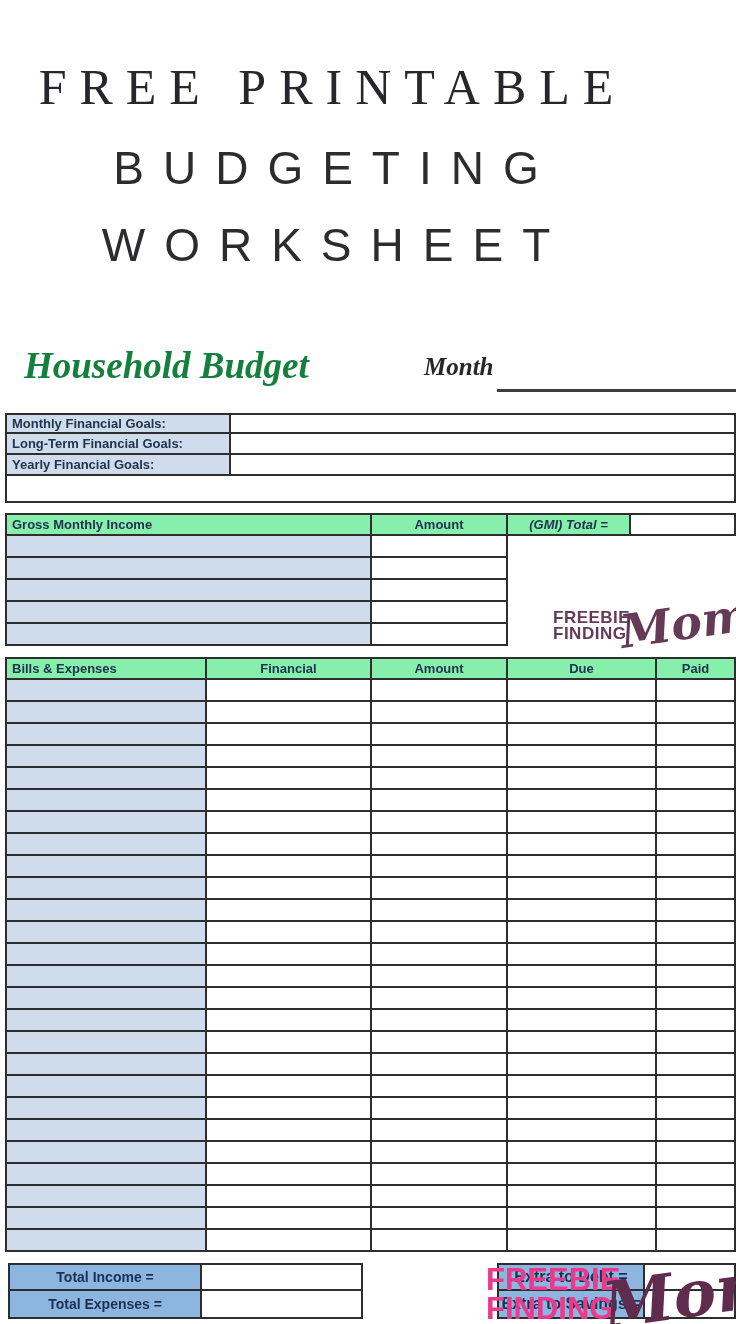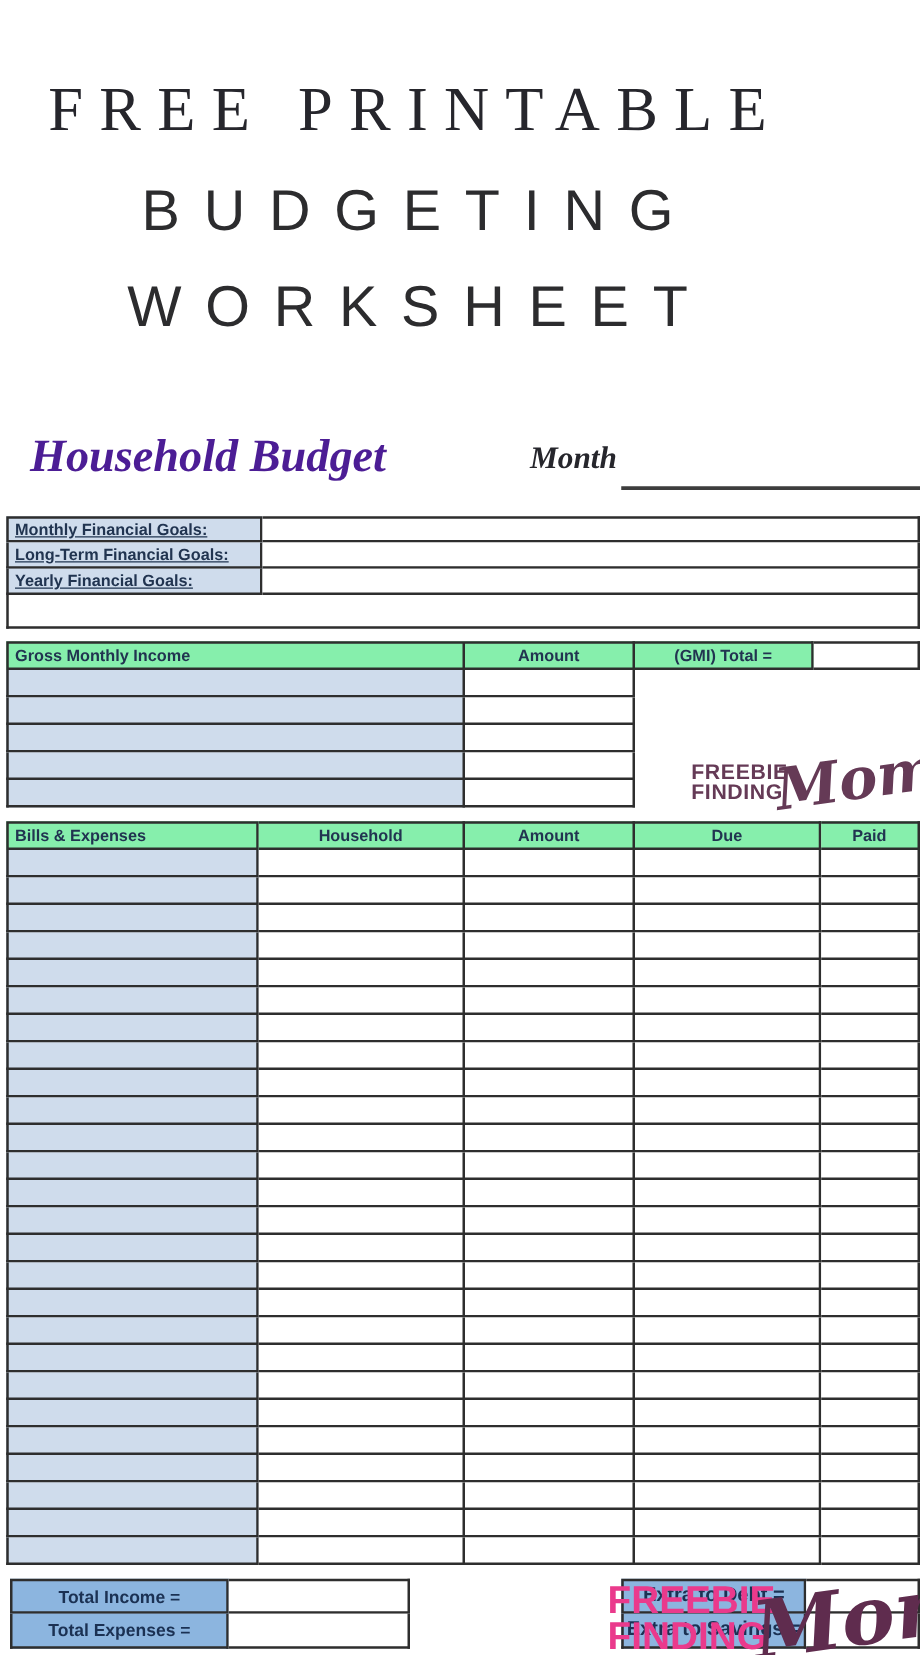--- a/index.html
+++ b/index.html
@@ -12,58 +12,58 @@
   .pt-serif{display:block;margin-top:58px;font-family:"Liberation Serif","DejaVu Serif",serif;
             font-size:50px;font-weight:500;letter-spacing:13px;margin-right:-13px;line-height:1;}
   .pt-sans{display:block;font-family:"Liberation Sans","DejaVu Sans",sans-serif;
            font-size:46px;font-weight:400;letter-spacing:19px;margin-right:-19px;
            line-height:1;color:#2c2c2e;}
   .pt-sans.l2{margin-top:33px;}
   .pt-sans.l3{margin-top:31px;}
 
   
   .hb-title{position:absolute;left:24px;top:344px;font-family:"Liberation Serif",serif;
-            font-style:italic;font-weight:bold;font-size:37px;color:#4c1d95;}
+            font-style:italic;font-weight:bold;font-size:37px;color:#15803d;}
   .month-label{position:absolute;left:424px;top:353px;font-family:"Liberation Serif",serif;
                font-style:italic;font-weight:600;font-size:25px;color:#26262c;}
   .month-line{position:absolute;left:497px;top:389px;width:239px;height:3px;background:#3d3d3d;}
 
   
   .tbl{position:absolute;left:5px;width:731px;}
   .trow{display:flex;box-sizing:border-box;}
   .cell{box-sizing:border-box;display:flex;align-items:center;
         border-right:2px solid #2e2e2e;border-bottom:2px solid #2e2e2e;
         font-size:13px;font-weight:bold;color:#213450;overflow:hidden;white-space:nowrap;}
   .cell.first{border-left:2px solid #2e2e2e;}
   .cell.top{border-top:2px solid #2e2e2e;}
   .blue{background:#cfdcec;}
   .hblue{background:#86efac;}
   .white{background:#ffffff;}
   .lpad{padding-left:5px;}
   .ctr{justify-content:center;}
   .spacer{box-sizing:border-box;flex:1;background:transparent;}
 
   
-  .w-goal-label{width:205px;text-decoration:underline;}
+  .w-goal-label{width:226px;}
   .w-bills{width:202px;}
   .w-spec{width:165px;}
   .w-amt{width:136px;}
   .w-due{width:149px;}
   .w-paid{flex:1;}
   .w-inc-label{width:367px;}
-  .w-gmi{width:143px;}
+  .w-gmi{width:123px;font-style:italic;}
   .w-gmi-val{flex:1;}
 
   .h-hdr{height:23px;}
   .h-row{height:22px;}
   .h-goal{height:21px;}
   .h-goal-empty{height:27px;}
 
   
-  .totals-left{position:absolute;left:8px;top:1263px;width:320px;}
+  .totals-left{position:absolute;left:8px;top:1263px;width:355px;}
   .totals-right{position:absolute;left:497px;top:1263px;width:239px;}
   .t-row{display:flex;height:28px;}
   .t-label{box-sizing:border-box;display:flex;align-items:center;justify-content:center;
            background:#8cb5df;border:2px solid #2e2e2e;border-bottom-width:2px;
            font-size:14px;font-weight:bold;color:#1b3153;}
   .t-row + .t-row .t-label, .t-row + .t-row .t-value{border-top:none;}
   .t-value{box-sizing:border-box;background:#fff;border:2px solid #2e2e2e;border-left:none;}
   .tl-label{width:199px;}
   .tl-value{width:165px;}
   .tr-label{width:148px;font-size:16px;}
@@ -155,21 +155,21 @@
     <div class="ffm-stack">
       <span>FREEBIE</span>
       <span>FINDING</span>
     </div>
     <div class="ffm-script">Mom</div>
   </div>
 
   <div class="tbl" style="top:657px;">
     <div class="trow h-hdr">
       <div class="cell first top hblue lpad w-bills">Bills &amp; Expenses</div>
-      <div class="cell top hblue ctr w-spec">Household</div>
+      <div class="cell top hblue ctr w-spec">Financial</div>
       <div class="cell top hblue ctr w-amt">Amount</div>
       <div class="cell top hblue ctr w-due">Due</div>
       <div class="cell top hblue ctr w-paid">Paid</div>
     </div>
     <div id="bills-rows">
         <div class="trow h-row">
           <div class="cell first blue w-bills"></div>
           <div class="cell white w-spec"></div>
           <div class="cell white w-amt"></div>
           <div class="cell white w-due"></div>

